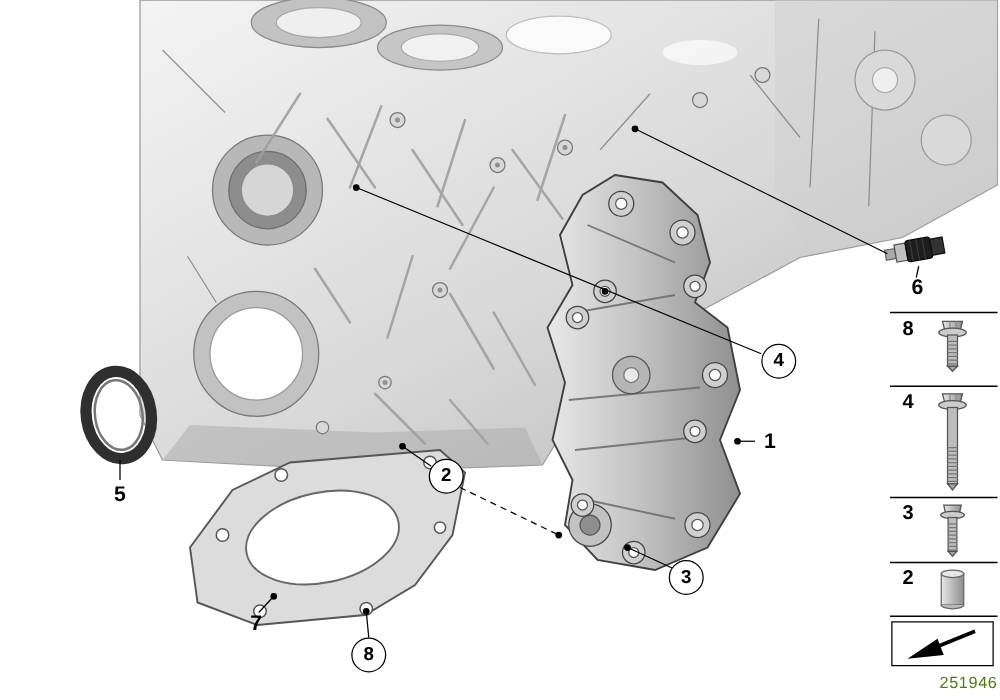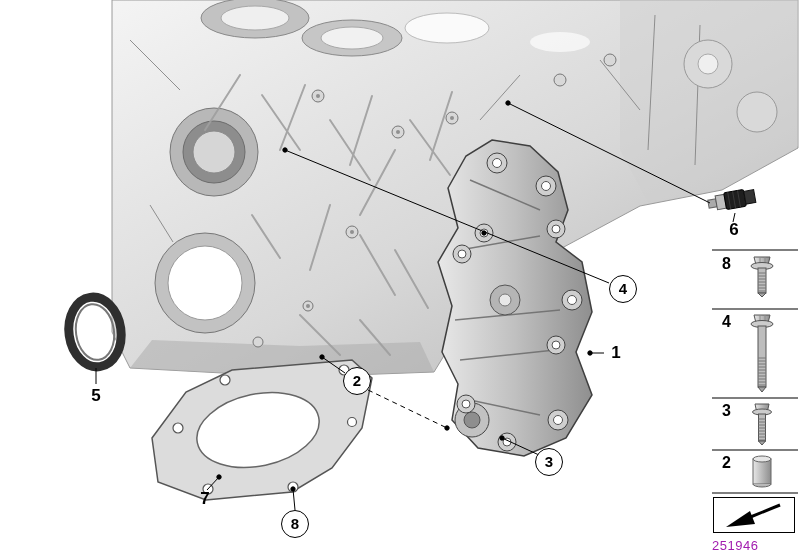--- a/index.html
+++ b/index.html
@@ -5,22 +5,22 @@
   html,body{margin:0;padding:0;width:800px;height:560px;background:#ffffff;overflow:hidden;
     font-family:"Liberation Sans", sans-serif;}
   .stage{position:absolute;left:0;top:0;width:800px;height:560px;}
   svg.illu{position:absolute;left:0;top:0;}
   .callout{position:absolute;width:26px;height:26px;border:1.7px solid #000;border-radius:50%;
     background:#fff;text-align:center;line-height:26px;font-size:15px;font-weight:bold;color:#000;}
   .plabel{position:absolute;width:24px;text-align:center;font-size:17px;font-weight:bold;color:#000;}
   .slabel{position:absolute;width:20px;text-align:left;font-size:16px;font-weight:bold;color:#000;}
   .arrowbox{position:absolute;left:713px;top:497px;width:82px;height:36px;border:1.6px solid #000;
     background:#fff;box-sizing:border-box;}
-  .dnum{position:absolute;left:712px;top:538px;width:86px;text-align:left;font-size:13px;
-    letter-spacing:0.5px;color:#a21caf;}
+  .dnum{position:absolute;left:712px;top:538px;width:86px;text-align:right;font-size:13px;
+    letter-spacing:0.5px;color:#4d7c0f;}
 </style>
 </head>
 <body>
 
 <div class="stage">
 
   <svg class="illu" width="800" height="560" viewBox="0 0 800 560">
     <defs>
       <linearGradient id="gA" x1="0" y1="0" x2="1" y2="1">
         <stop offset="0" stop-color="#f4f4f4"></stop>

